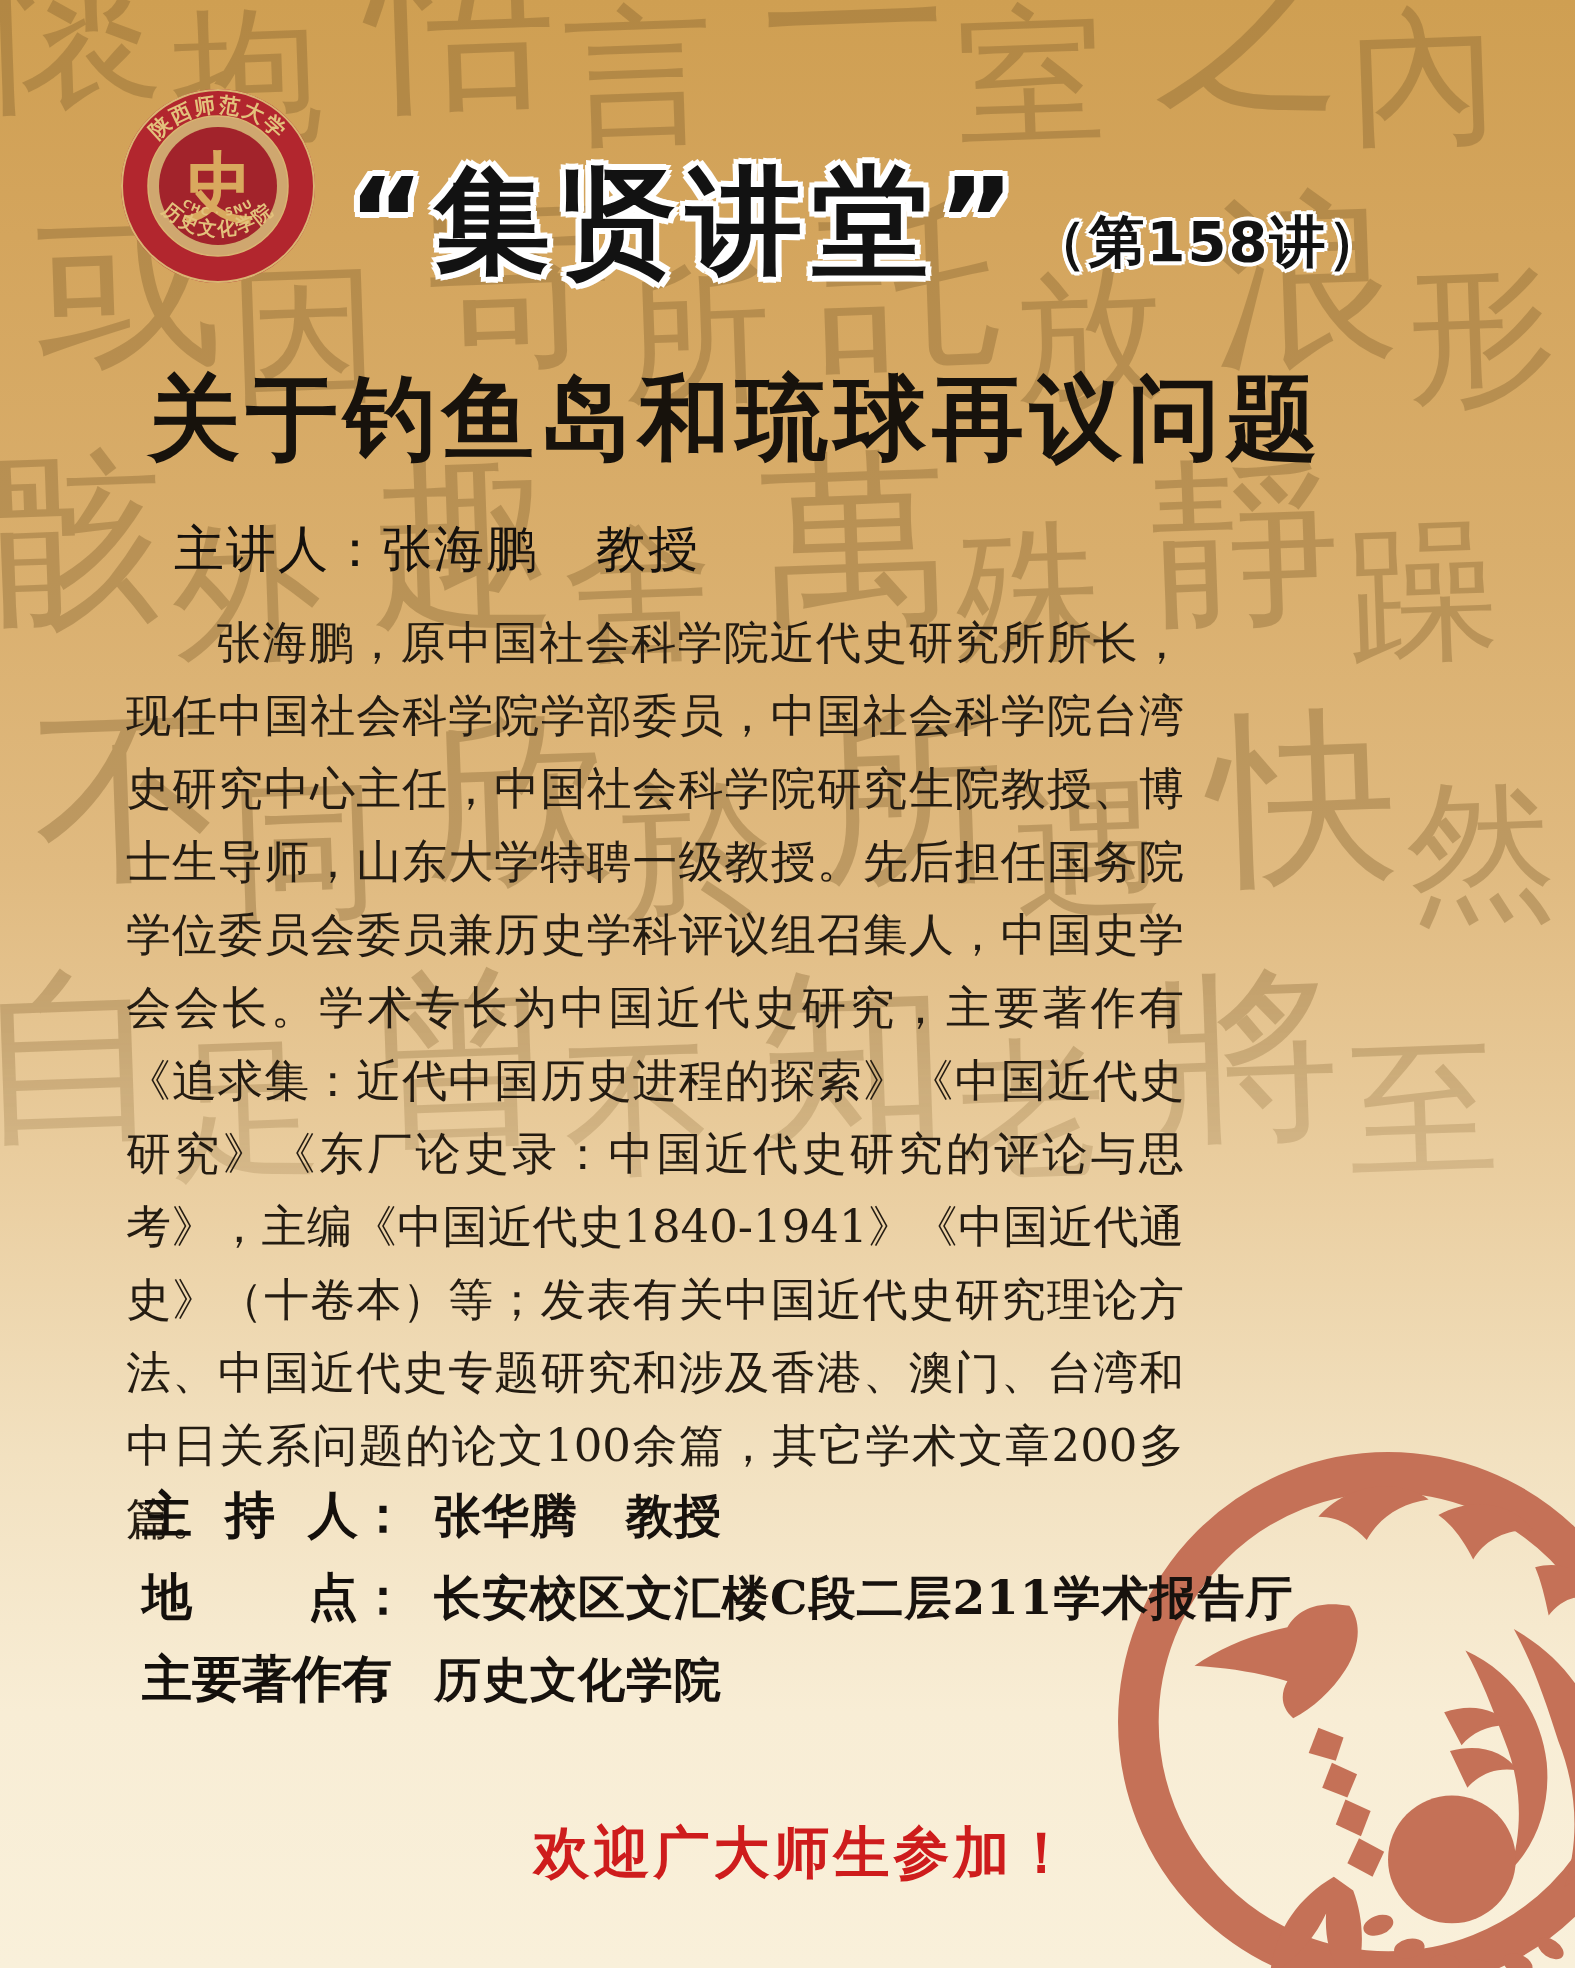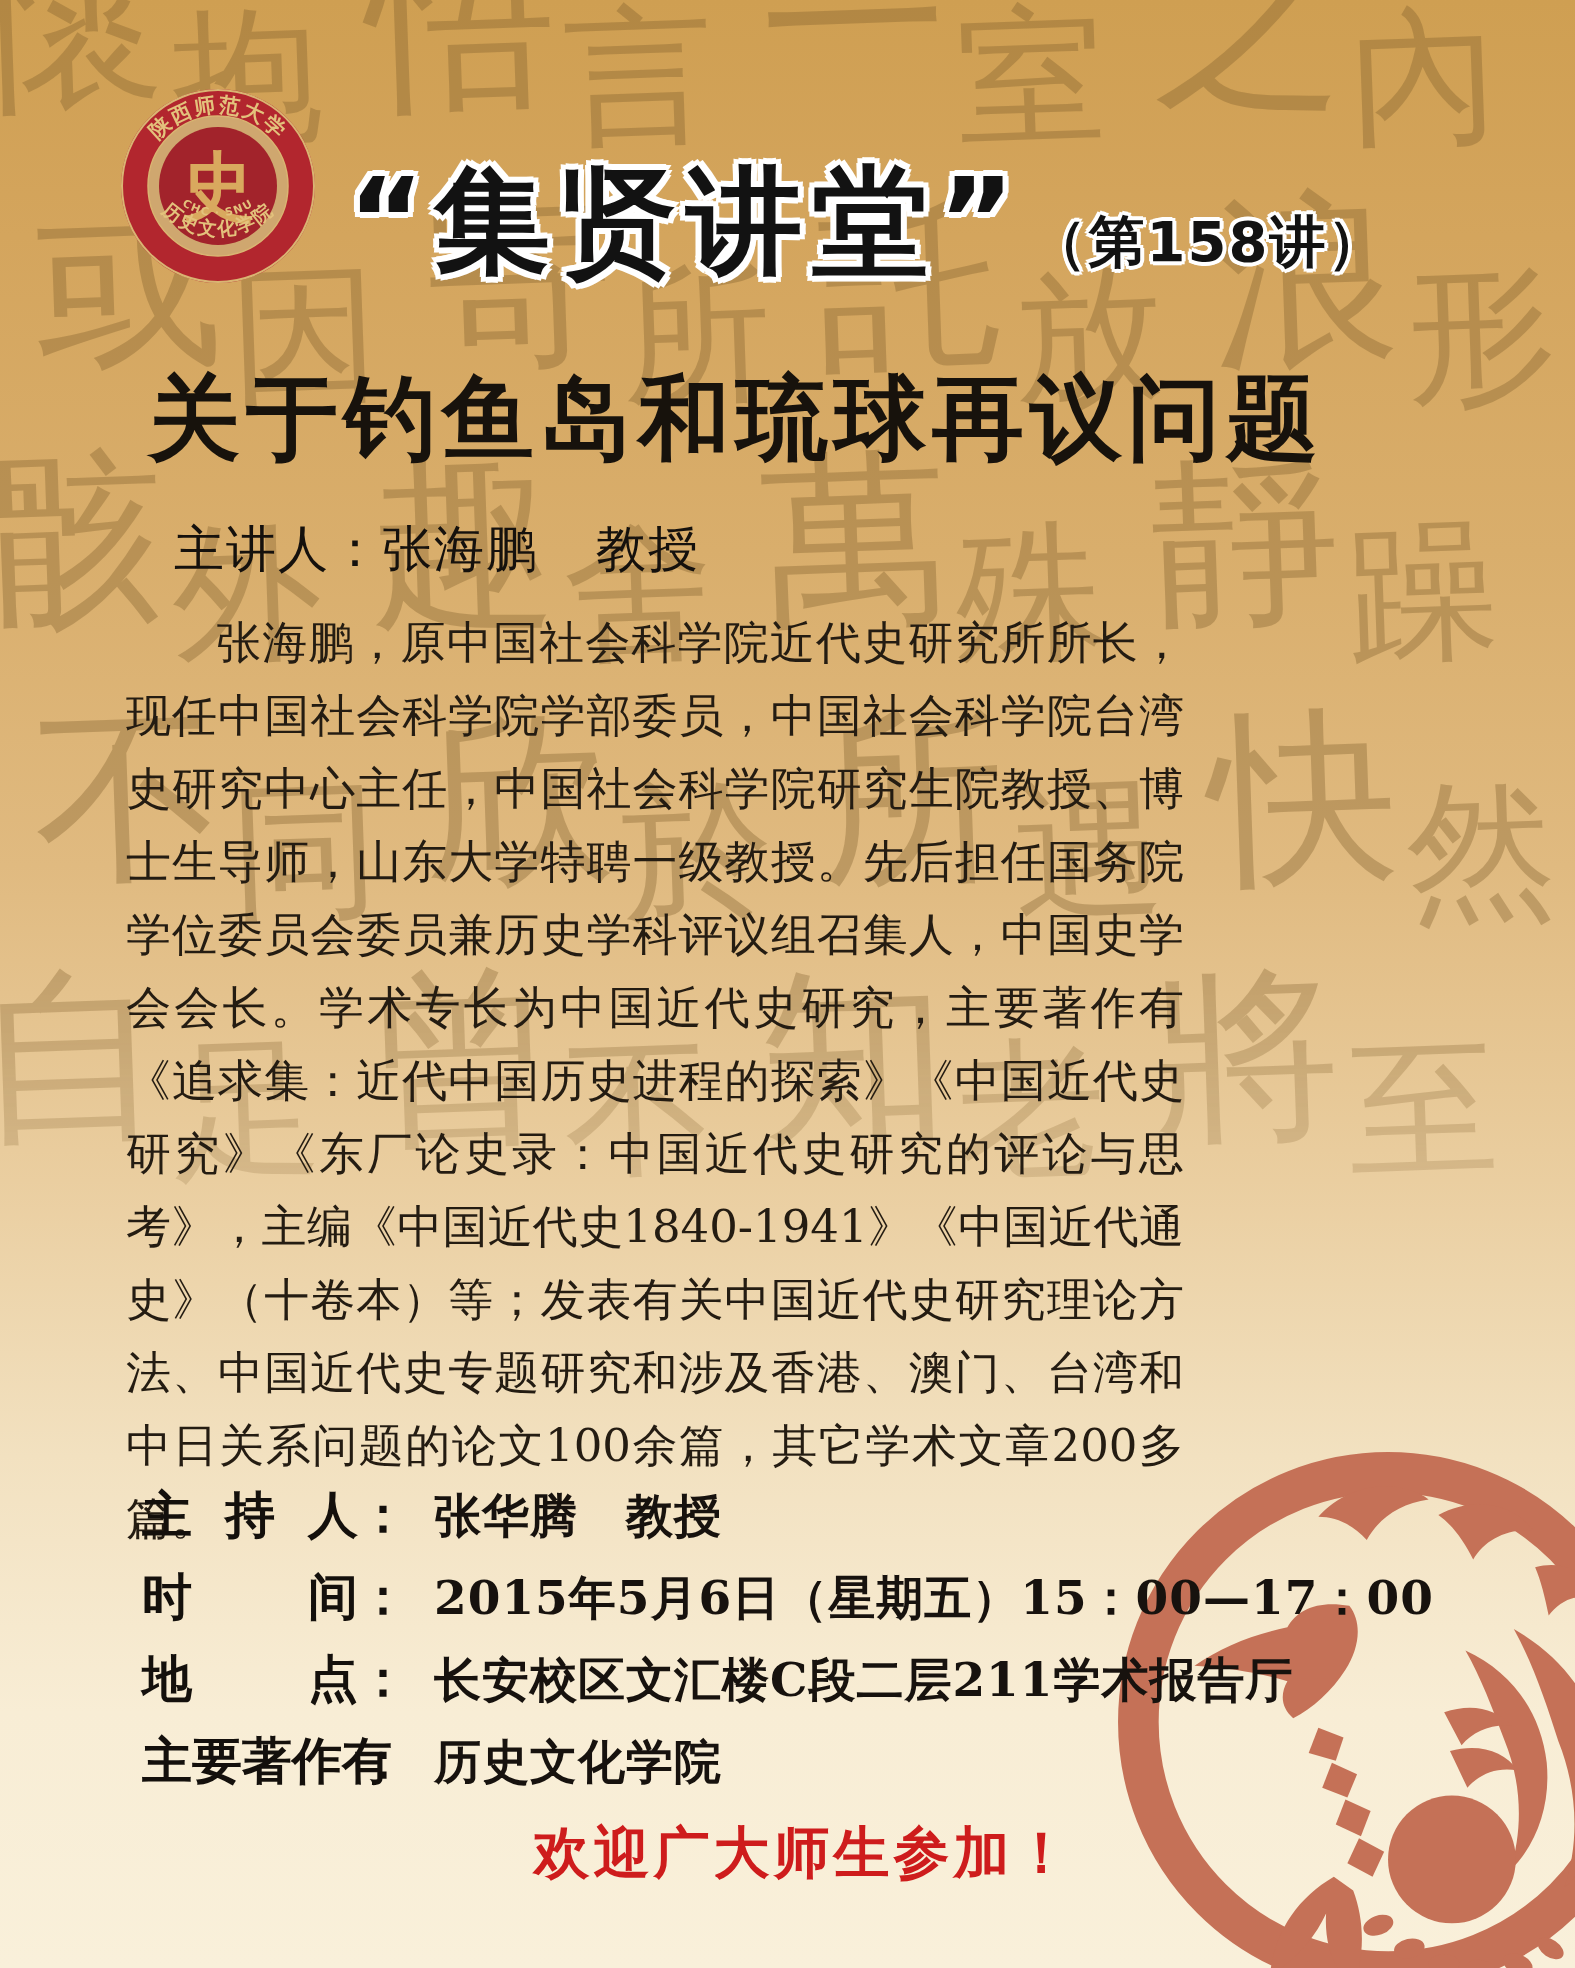--- a/index.html
+++ b/index.html
@@ -177,23 +177,20 @@
     <span>主讲人：</span><span>张海鹏</span><span class="gap"></span><span>教授</span>
   </div>
 
   <div class="layer bio">张海鹏，原中国社会科学院近代史研究所所长，现任中国社会科学院学部委员，中国社会科学院台湾史研究中心主任，中国社会科学院研究生院教授、博士生导师，山东大学特聘一级教授。先后担任国务院学位委员会委员兼历史学科评议组召集人，中国史学会会长。学术专长为中国近代史研究，主要著作有《追求集：近代中国历史进程的探索》《中国近代史研究》《东厂论史录：中国近代史研究的评论与思考》，主编《中国近代史1840-1941》《中国近代通史》（十卷本）等；发表有关中国近代史研究理论方法、中国近代史专题研究和涉及香港、澳门、台湾和中日关系问题的论文100余篇，其它学术文章200多篇。</div>
 
   <div class="layer details">
     <div class="detail-row">
       <span class="detail-label">主持人</span><span class="detail-colon">：</span><span class="detail-value">张华腾　教授</span>
     </div>
     <div class="detail-row">
-      <span class="detail-label">时间</span><span class="detail-colon">：</span><span class="detail-value">2015年5月6日（星期五）15：00—17：00</span>
-    </div>
-    <div class="detail-row">
       <span class="detail-label">地点</span><span class="detail-colon">：</span><span class="detail-value">长安校区文汇楼C段二层211学术报告厅</span>
     </div>
     <div class="detail-row">
       <span class="detail-label">主要著作有</span><span class="detail-colon">：</span><span class="detail-value">历史文化学院</span>
     </div>
   </div>
 
   <div class="layer welcome">欢迎广大师生参加！</div>
 
   <svg class="phoenix" viewBox="0 0 620 620">

